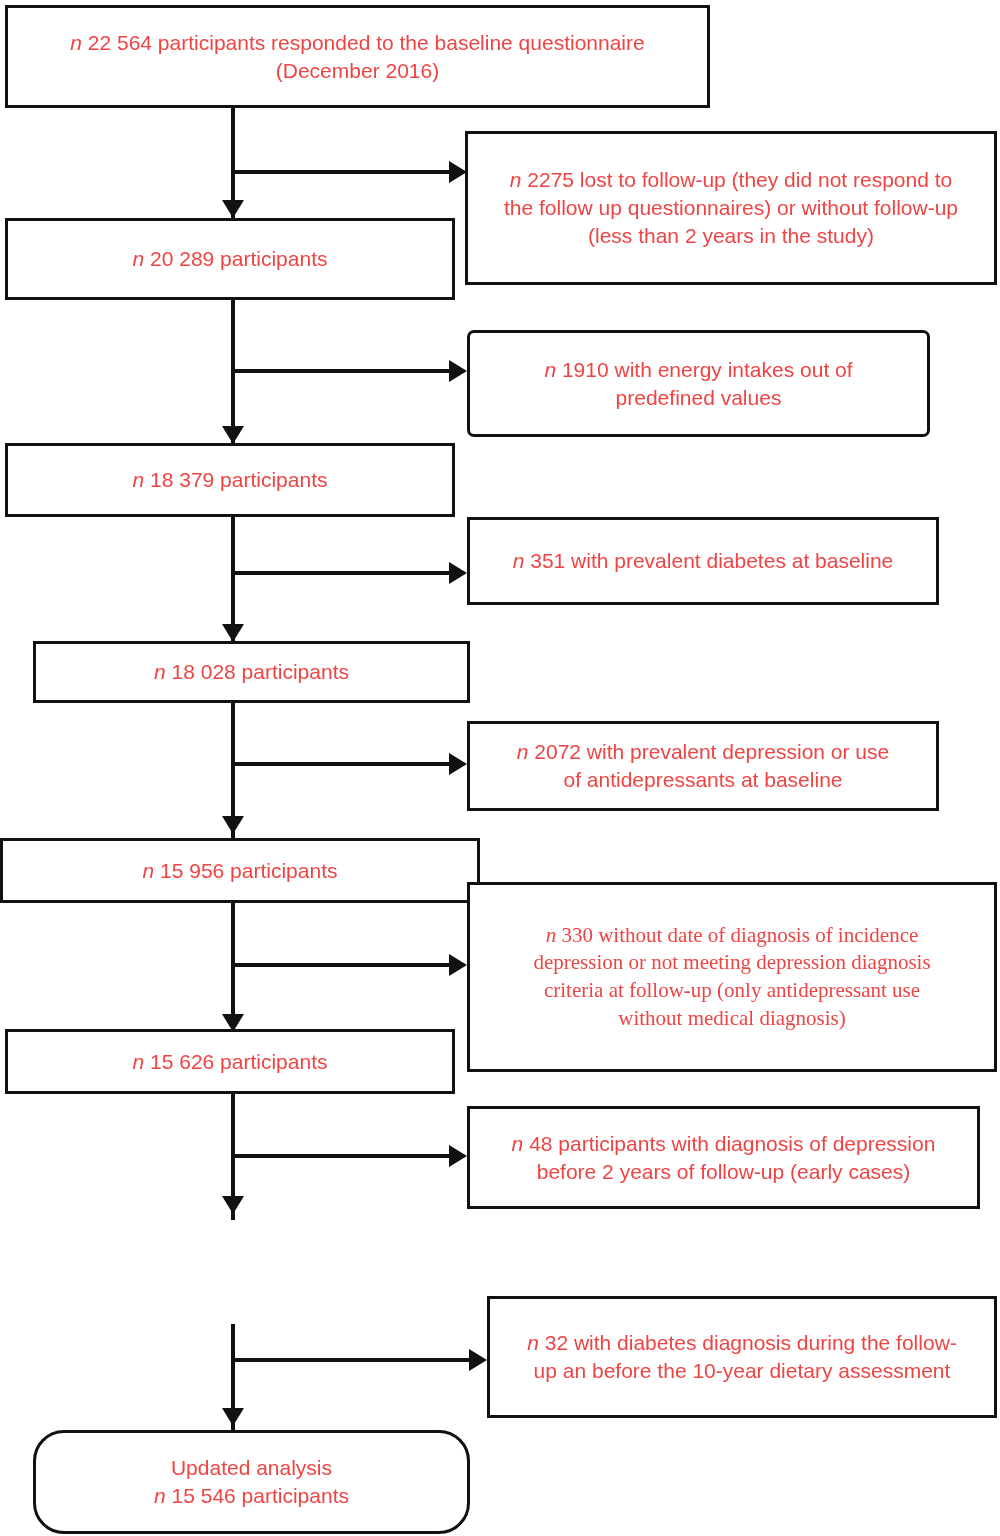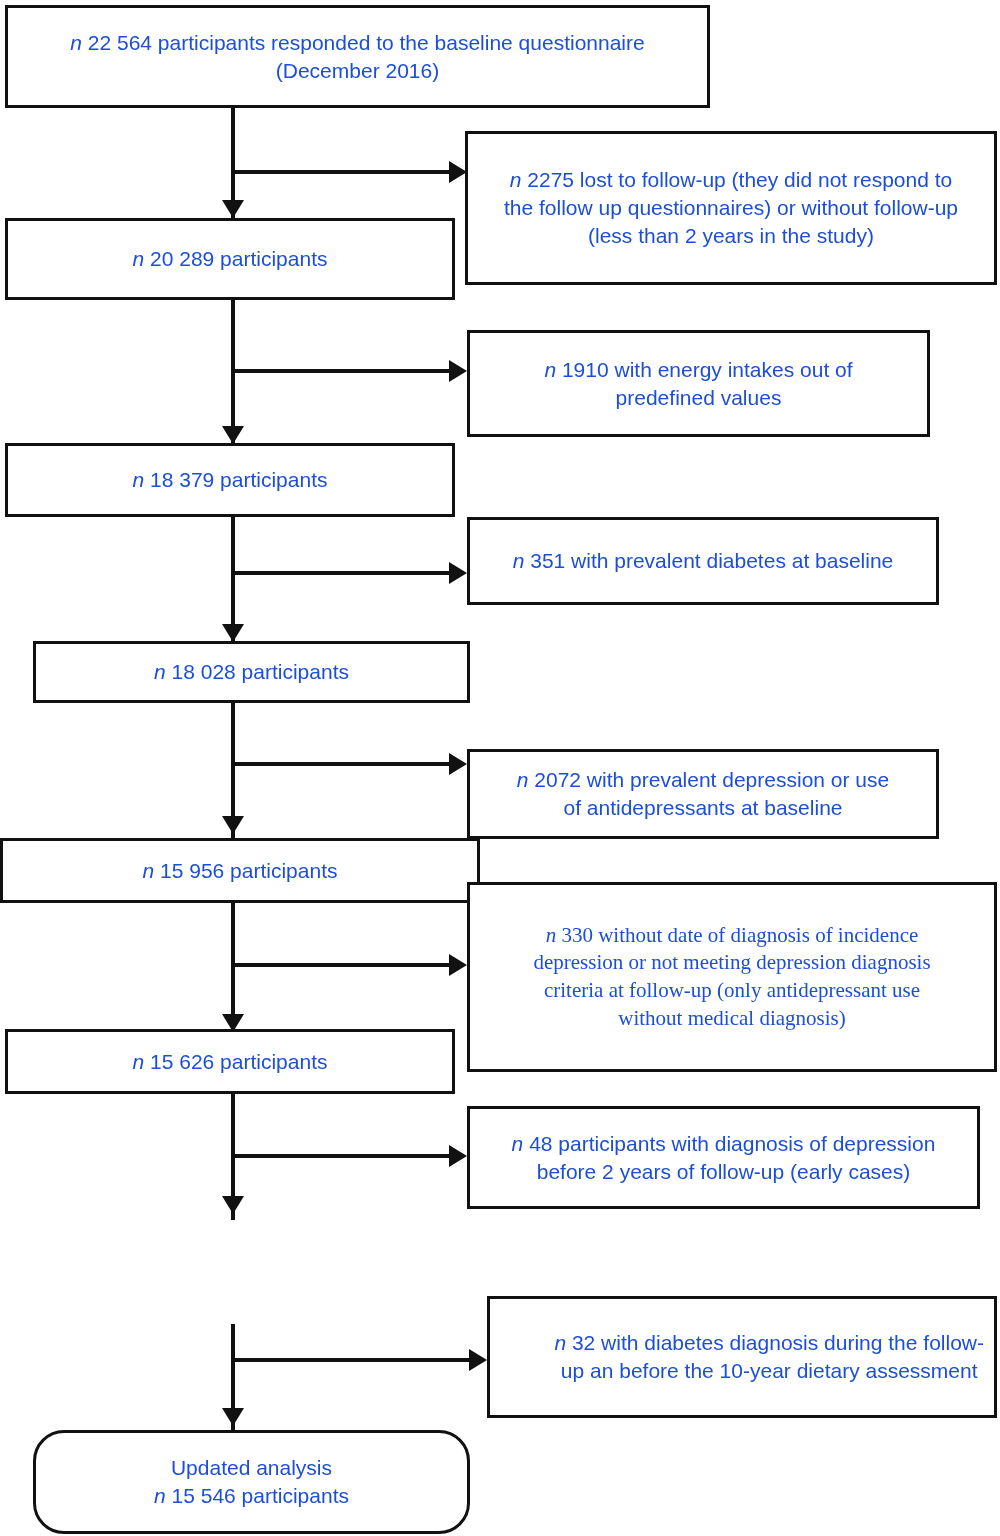--- a/index.html
+++ b/index.html
@@ -6,21 +6,21 @@
     margin: 0;
     padding: 0;
     background: #ffffff;
   }
   #canvas {
     position: relative;
     width: 1000px;
     height: 1536px;
     background: #ffffff;
     font-family: "Liberation Sans", sans-serif;
-    color: #1d4ed8;
+    color: #ef4444;
     overflow: hidden;
   }
   .box {
     position: absolute;
     box-sizing: border-box;
     border: 3px solid #111111;
     background: #ffffff;
     display: flex;
     align-items: center;
     justify-content: center;
@@ -134,37 +134,37 @@
 
 
   <div class="box" style="left:33px; top:1430px; width:437px; height:104px;border-radius:31px;">
     <div class="txt">Updated analysis<br><i>n</i>&nbsp;15 546 participants</div>
   </div>
 
   <div class="box" style="left:465px; top:131px; width:532px; height:154px;">
     <div class="txt"><i>n</i>&nbsp;2275 lost to follow-up (they did not respond to<br>the follow up questionnaires) or without follow-up<br>(less than 2 years in the study)</div>
   </div>
 
-  <div class="box" style="left:467px; top:330px; width:463px; height:107px;">
+  <div class="box" style="left:467px; top:330px; width:463px; height:107px;border-radius:7px;">
     <div class="txt"><i>n</i>&nbsp;1910 with energy intakes out of<br>predefined values</div>
   </div>
 
   <div class="box" style="left:467px; top:517px; width:472px; height:88px;align-items:center;">
     <div class="txt"><i>n</i>&nbsp;351 with prevalent diabetes at baseline</div>
   </div>
 
-  <div class="box" style="left:467px; top:721px; width:472px; height:90px;margin-top:28px;">
+  <div class="box" style="left:467px; top:721px; width:472px; height:90px;">
     <div class="txt"><i>n</i>&nbsp;2072 with prevalent depression or use<br>of antidepressants at baseline</div>
   </div>
 
   <div class="box" style="left:467px; top:882px; width:530px; height:190px;font-family:Liberation Serif, serif;">
     <div class="txt"><i>n</i>&nbsp;330 without date of diagnosis of incidence<br>depression or not meeting depression diagnosis<br>criteria at follow-up (only antidepressant use<br>without medical diagnosis)</div>
   </div>
 
   <div class="box" style="left:467px; top:1106px; width:513px; height:103px;">
     <div class="txt"><i>n</i>&nbsp;48 participants with diagnosis of depression<br>before 2 years of follow-up (early cases)</div>
   </div>
 
-  <div class="box" style="left:487px; top:1296px; width:510px; height:122px;justify-content:flex-end;">
+  <div class="box" style="left:487px; top:1296px; width:510px; height:122px;">
     <div class="txt"><i>n</i>&nbsp;32 with diabetes diagnosis during the follow-<br>up an before the 10-year dietary assessment</div>
   </div>
 
 </div>
 
 </body></html>

